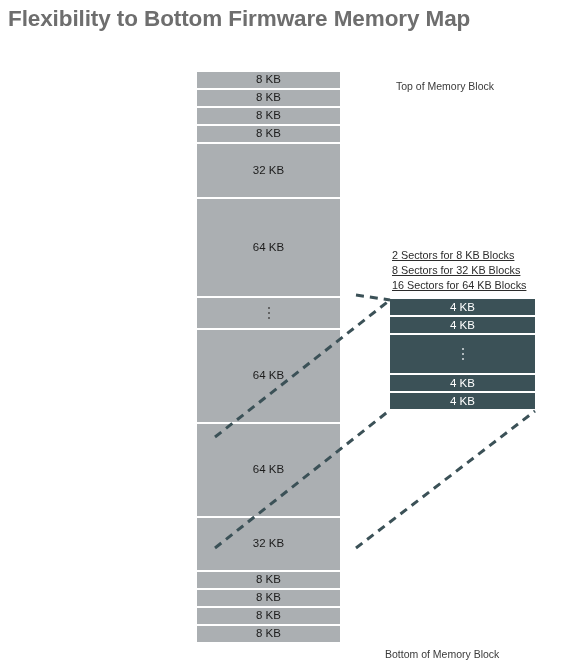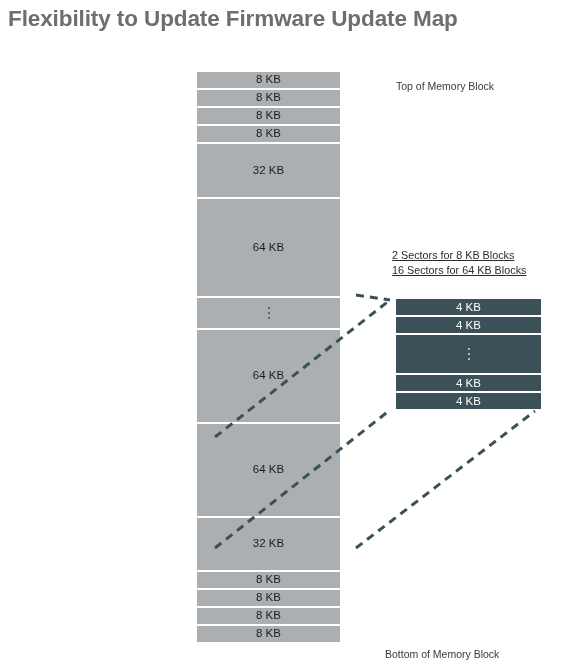--- a/index.html
+++ b/index.html
@@ -105,21 +105,20 @@
   }
 
   
   #sector-callout {
     position: absolute;
     left: 390px;
     top: 299px;
     width: 145px;
     height: 112px;
     background: #ffffff;
-    margin-left: 6px;
   }
 
   .sec-block {
     position: absolute;
     left: 0;
     width: 145px;
     background: #3b5157;
     color: #ffffff;
     font-size: 11.5px;
     display: flex;
@@ -135,21 +134,21 @@
     width: 586px;
     height: 667px;
     pointer-events: none;
   }
 </style>
 </head>
 <body>
 
 <div id="stage">
 
-  <div id="page-title">Flexibility to Update Firmware Update Map</div>
+  <div id="page-title">Flexibility to Bottom Firmware Memory Map</div>
 
   <div id="memory-column">
       <div class="mem-block" style="top: 0px; height: 16px;">
         <span class="blk-label">8 KB</span>
       </div>
       <div class="mem-block" style="top: 18px; height: 16px;">
         <span class="blk-label">8 KB</span>
       </div>
       <div class="mem-block" style="top: 36px; height: 16px;">
         <span class="blk-label">8 KB</span>
@@ -192,20 +191,21 @@
         <span class="blk-label">8 KB</span>
       </div>
     </div>
 
   <div class="side-caption" id="top-of-memory-label">Top of Memory Block</div>
 
   <div class="side-caption" id="bottom-of-memory-label">Bottom of Memory Block</div>
 
   <div id="sector-legend">
       <div>2 Sectors for 8 KB Blocks</div>
+      <div>8 Sectors for 32 KB Blocks</div>
       <div>16 Sectors for 64 KB Blocks</div>
     </div>
 
   <div id="sector-callout">
       <div class="sec-block" style="top: 0px; height: 16px;">
         <span class="blk-label">4 KB</span>
       </div>
       <div class="sec-block" style="top: 18px; height: 16px;">
         <span class="blk-label">4 KB</span>
       </div>

